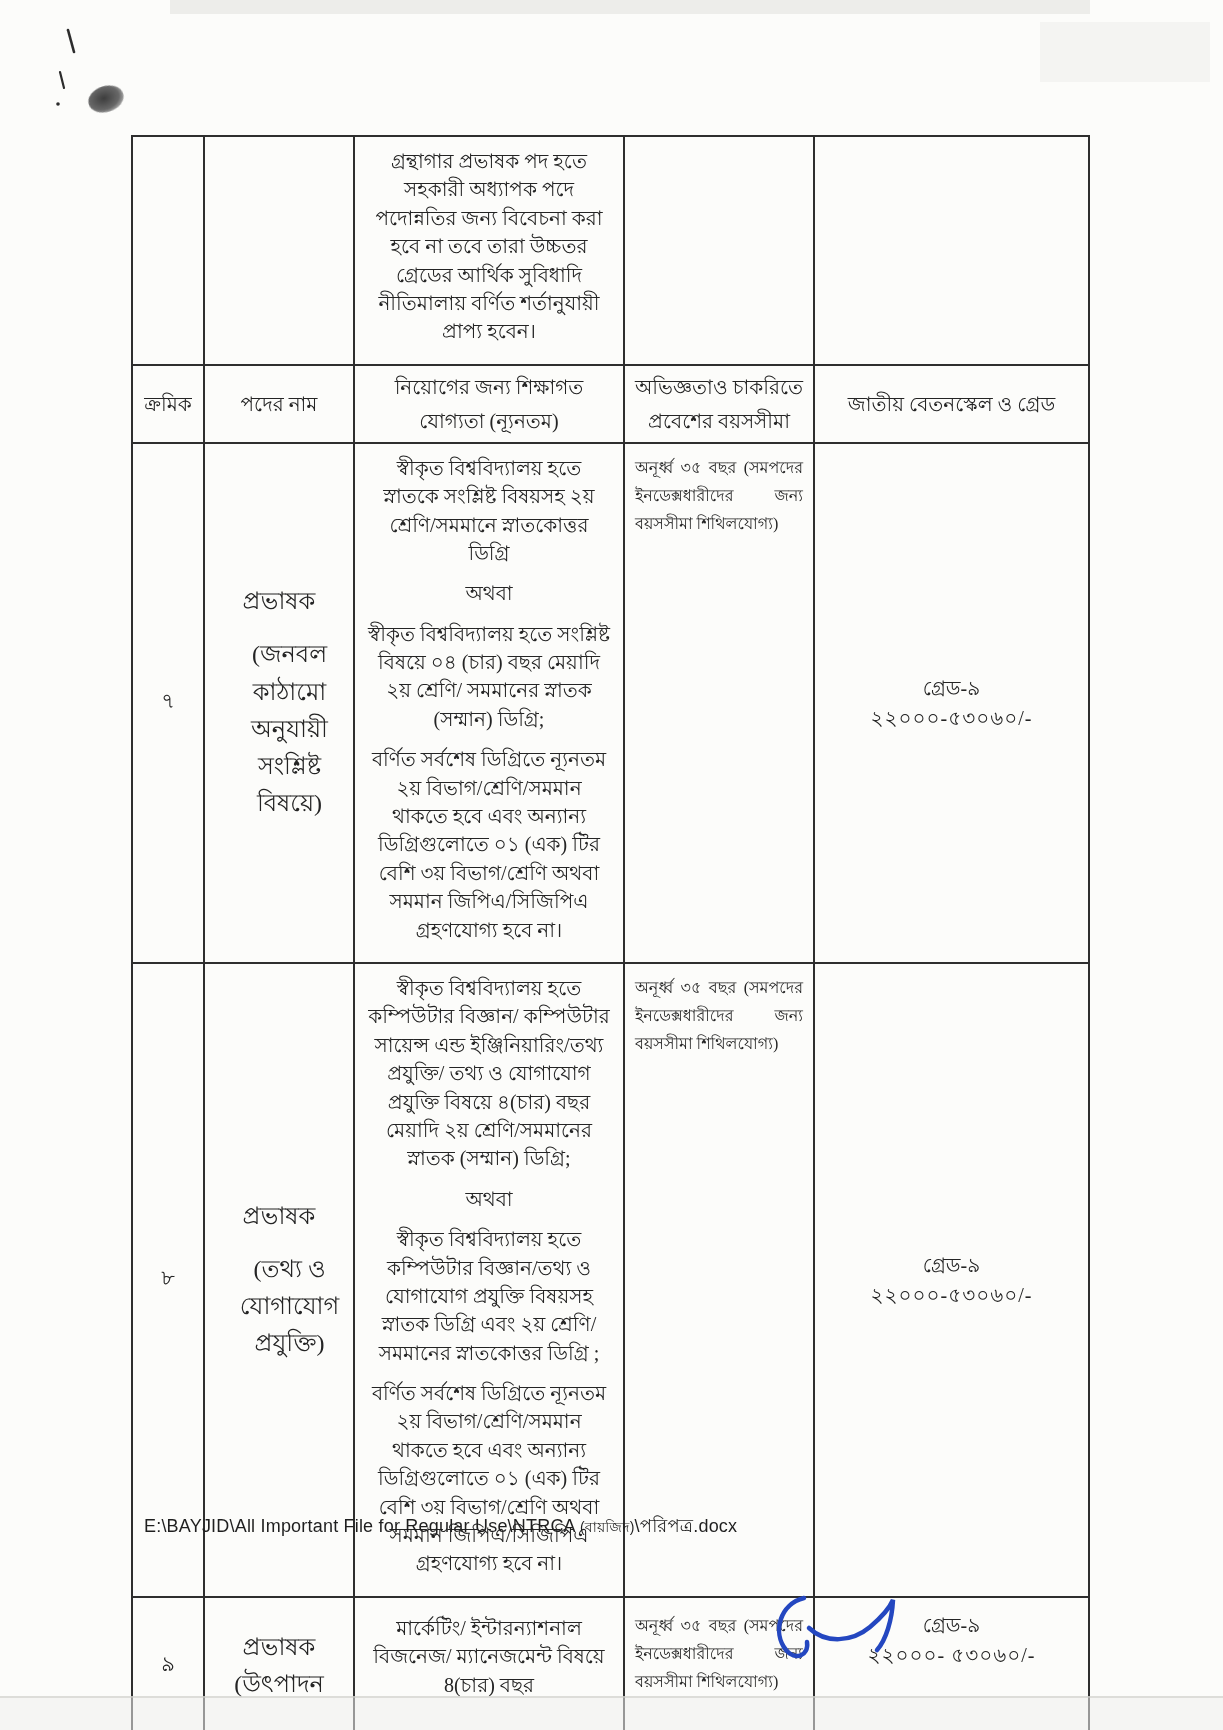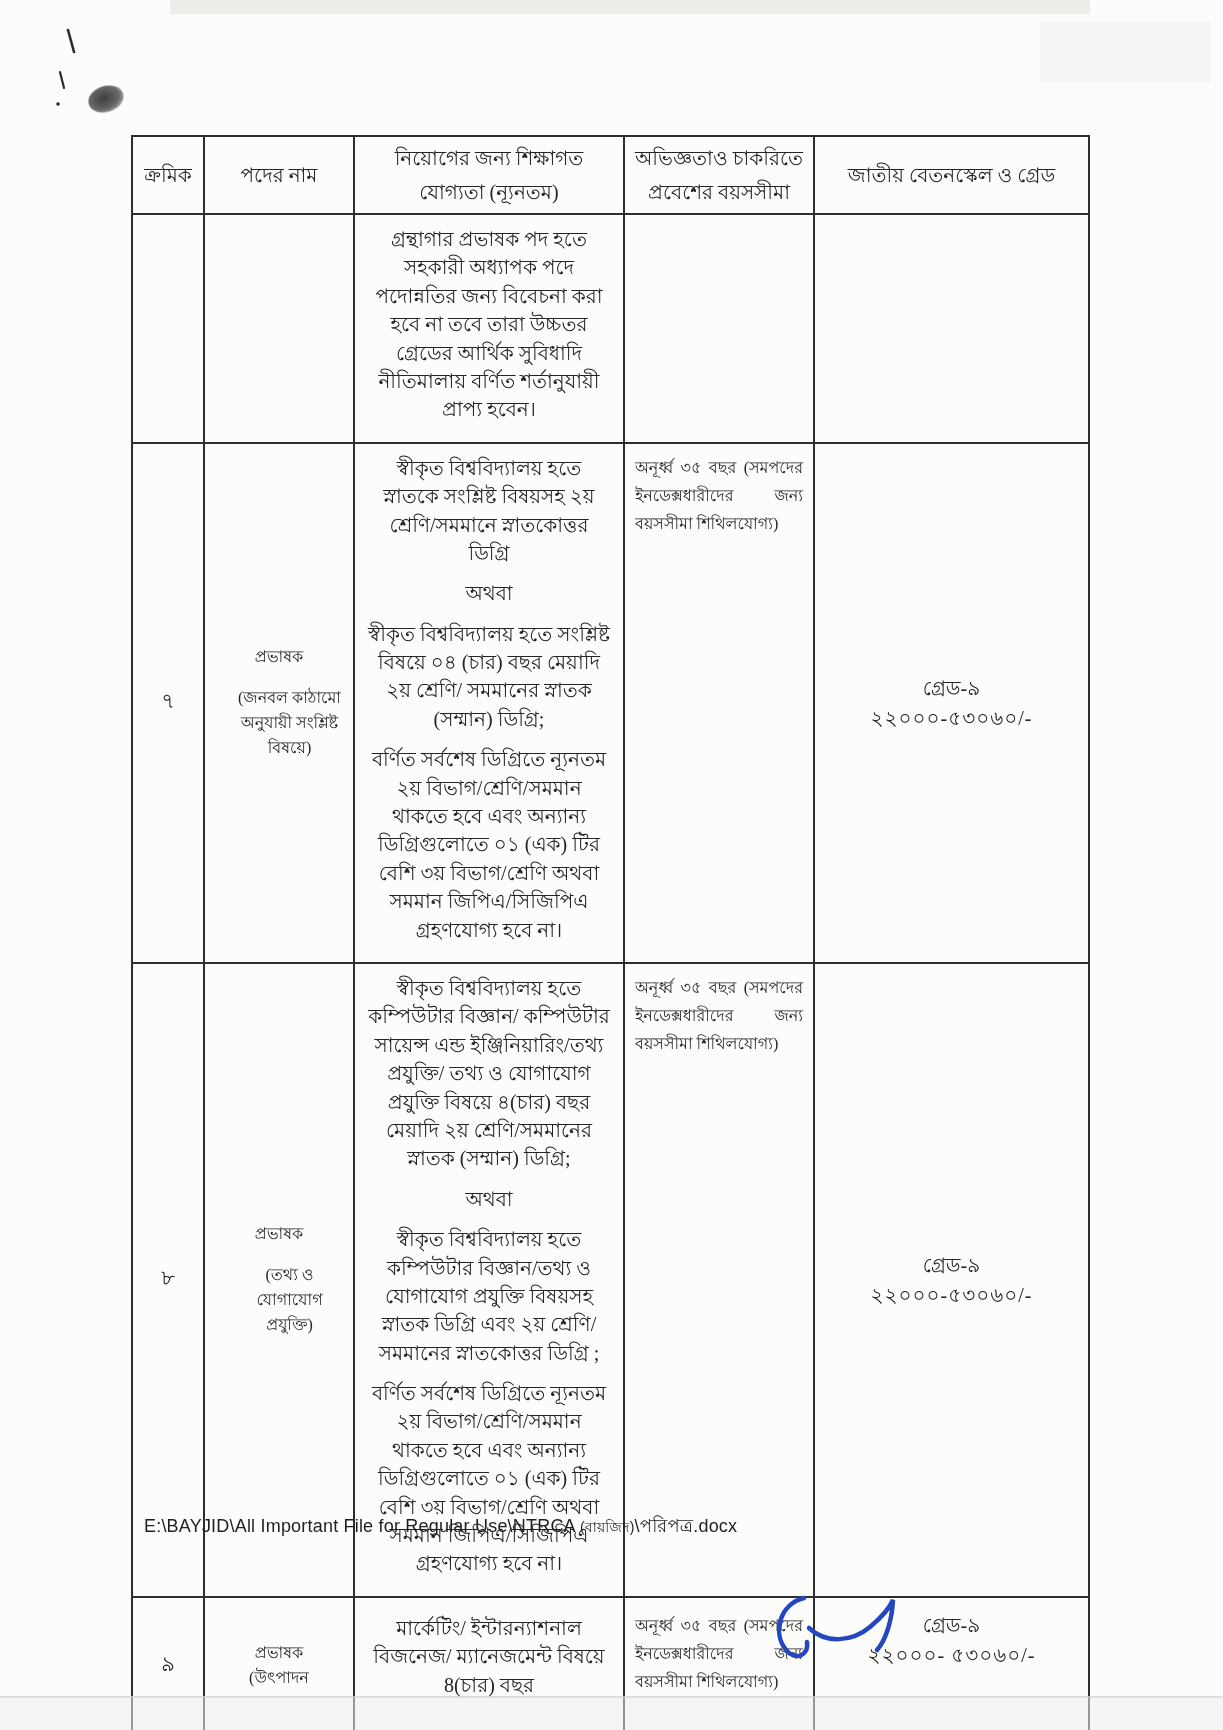--- a/index.html
+++ b/index.html
@@ -29,21 +29,21 @@
   }
   .doc-table th,.doc-table td{
     border:2px solid #2e2e2e;
     font-weight:normal;
     overflow:hidden;
   }
   .doc-table th{
     font-size:20px;text-align:center;vertical-align:middle;line-height:1.7;padding:4px 8px;
   }
   .c-serial{text-align:center;vertical-align:middle;font-size:21px;}
-  .c-post{text-align:center;vertical-align:middle;font-size:16px;line-height:1.55;padding:16px 6px;}
+  .c-post{text-align:center;vertical-align:middle;font-size:24px;line-height:1.55;padding:16px 6px;}
   .post-sub{margin-top:16px;margin-left:21px;}
   .c-qual{font-size:20px;text-align:center;vertical-align:top;padding:10px 12px 6px;line-height:1.42;}
   .qp{margin:0 0 12px;}
   .c-age{font-size:16px;vertical-align:top;padding:10px 10px 6px;text-align:justify;line-height:1.75;}
   .c-pay{text-align:center;vertical-align:middle;font-size:20px;line-height:1.5;padding:4px 8px;}
   .pay-amount{margin-top:0;letter-spacing:1px;}
   tr.row-last .c-qual{padding-top:16px;}
   tr.row-last .c-age{padding-top:14px;}
   tr.row-last .c-pay{vertical-align:top;padding-top:12px;}
 
@@ -72,36 +72,36 @@
 
 <table class="doc-table">
   <colgroup>
     <col style="width:72px">
       <col style="width:150px">
       <col style="width:270px">
       <col style="width:190px">
       <col style="width:275px">
   </colgroup>
   <tbody>
-  <tr style="height:65px">
-    <th>ক্রমিক</th>
-    <th>পদের নাম</th>
-    <th>নিয়োগের জন্য শিক্ষাগত যোগ্যতা (ন্যূনতম)</th>
-    <th>অভিজ্ঞতাও চাকরিতে প্রবেশের বয়সসীমা</th>
-    <th>জাতীয় বেতনস্কেল ও গ্রেড</th>
-  </tr>
-
   <tr style="height:185px">
     <td class="c-serial"></td>
     <td class="c-post"></td>
     <td class="c-qual">
       <p class="qp">গ্রন্থাগার প্রভাষক পদ হতে সহকারী অধ্যাপক পদে পদোন্নতির জন্য বিবেচনা করা হবে না তবে তারা উচ্চতর গ্রেডের আর্থিক সুবিধাদি নীতিমালায় বর্ণিত শর্তানুযায়ী প্রাপ্য হবেন।</p>
     </td>
     <td class="c-age"></td>
     <td class="c-pay"></td>
+  </tr>
+
+  <tr style="height:65px">
+    <th>ক্রমিক</th>
+    <th>পদের নাম</th>
+    <th>নিয়োগের জন্য শিক্ষাগত যোগ্যতা (ন্যূনতম)</th>
+    <th>অভিজ্ঞতাও চাকরিতে প্রবেশের বয়সসীমা</th>
+    <th>জাতীয় বেতনস্কেল ও গ্রেড</th>
   </tr>
 
   <tr style="height:430px">
     <td class="c-serial">৭</td>
     <td class="c-post">
       <div>প্রভাষক</div>
       <div class="post-sub">(জনবল কাঠামো অনুযায়ী সংশ্লিষ্ট বিষয়ে)</div>
     </td>
     <td class="c-qual">
       <p class="qp">স্বীকৃত বিশ্ববিদ্যালয় হতে স্নাতকে সংশ্লিষ্ট বিষয়সহ ২য় শ্রেণি/সমমানে স্নাতকোত্তর ডিগ্রি</p>

